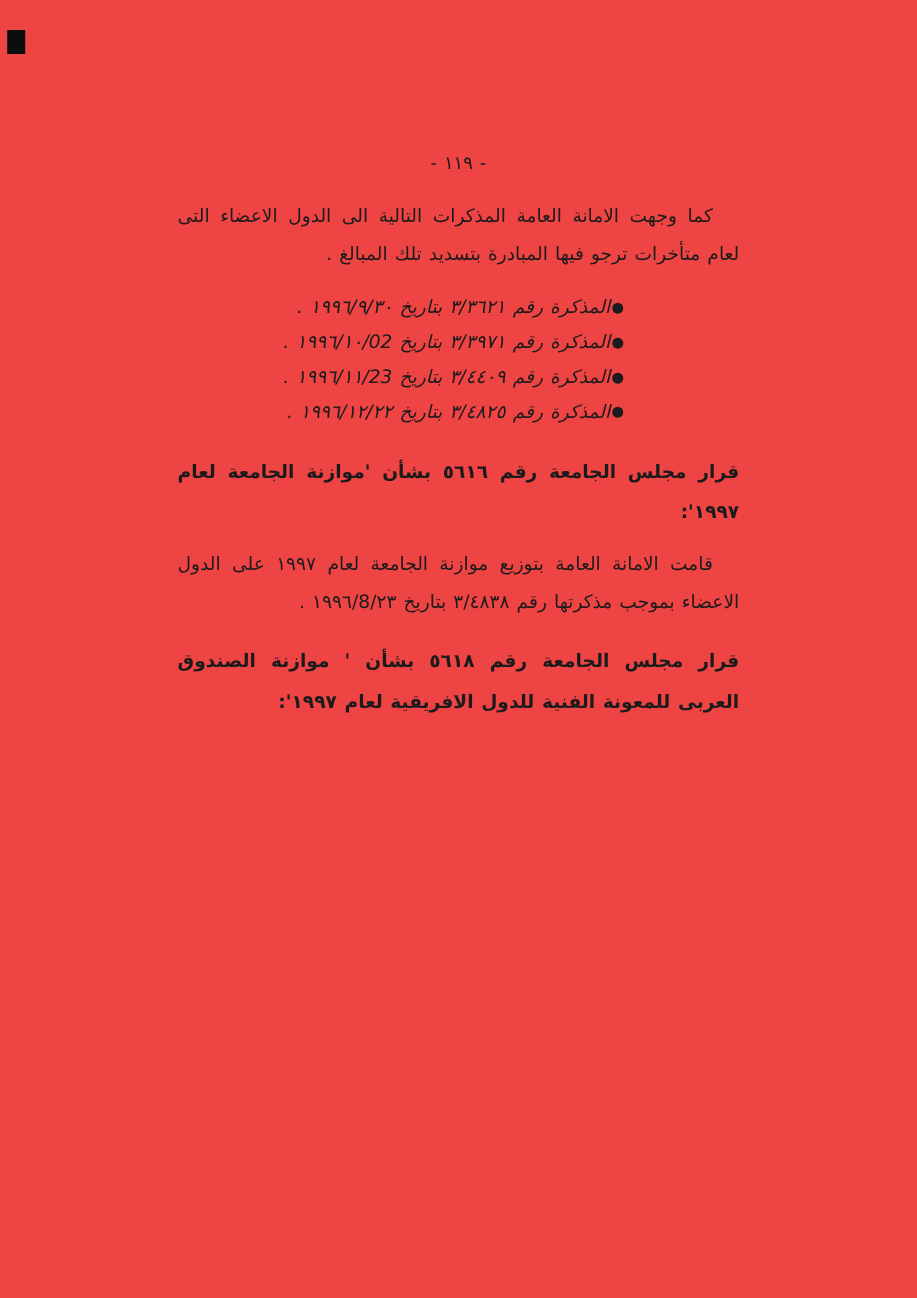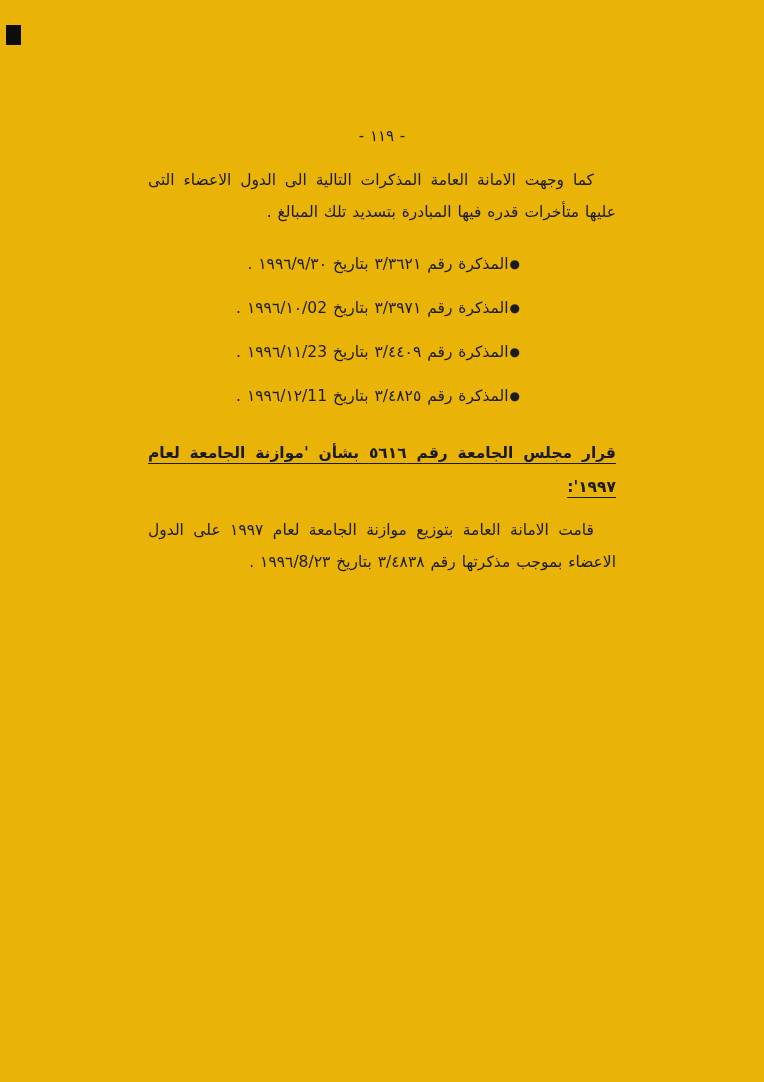--- a/index.html
+++ b/index.html
@@ -6,21 +6,21 @@
   html, body { margin: 0; padding: 0; }
   body {
     background: #ffffff;
     font-family: "DejaVu Sans", sans-serif;
   }
   .page {
     position: relative;
     width: 764px;
     height: 1082px;
     margin: 0 auto;
-    background: #eab308;
+    background: #ef4444;
     color: #1b1b1b;
     overflow: hidden;
   }
   .scan-artifact {
     position: absolute;
     left: 6px;
     top: 25px;
     width: 15px;
     height: 20px;
     background: #0d0d0d;
@@ -44,33 +44,33 @@
     text-align: justify;
     text-indent: 22px;
     line-height: 32px;
   }
   .memo-list {
     list-style: none;
     margin: 4px 96px 18px 0;
     padding: 0;
   }
   .memo-list li {
-    line-height: 44px;
+    line-height: 29px;
     white-space: nowrap;
+    font-style: italic;
   }
   .bullet {
     font-size: 12px;
     margin-left: 1px;
     vertical-align: 1px;
   }
   .heading {
     font-weight: bold;
     font-size: 15.5px;
     text-align: justify;
-    text-decoration: underline;
     text-underline-offset: 5px;
     line-height: 34px;
     margin: 12px 0 10px 0;
   }
   .heading.stretch {
     text-align-last: justify;
   }
   .section-body {
     margin: 0 0 16px 0;
   }
@@ -79,29 +79,30 @@
 <body>
 
 <div class="page">
 
   <div class="scan-artifact"></div>
 
   <div class="content">
 
     <div class="page-number">- ١١٩ -</div>
 
-    <p class="para">كما وجهت الامانة العامة المذكرات التالية الى الدول الاعضاء التى عليها متأخرات قدره فيها المبادرة بتسديد تلك المبالغ .</p>
+    <p class="para">كما وجهت الامانة العامة المذكرات التالية الى الدول الاعضاء التى لعام متأخرات ترجو فيها المبادرة بتسديد تلك المبالغ .</p>
 
     <ul class="memo-list">
       <li><span class="bullet">●</span><span>المذكرة رقم ٣/٣٦٢١ بتاريخ ١٩٩٦/٩/٣٠ .</span></li>
       <li><span class="bullet">●</span><span>المذكرة رقم ٣/٣٩٧١ بتاريخ ١٩٩٦/١٠/02 .</span></li>
       <li><span class="bullet">●</span><span>المذكرة رقم ٣/٤٤٠٩ بتاريخ ١٩٩٦/١١/23 .</span></li>
-      <li><span class="bullet">●</span><span>المذكرة رقم ٣/٤٨٢٥ بتاريخ ١٩٩٦/١٢/11 .</span></li>
+      <li><span class="bullet">●</span><span>المذكرة رقم ٣/٤٨٢٥ بتاريخ ١٩٩٦/١٢/٢٢ .</span></li>
     </ul>
 
     <h2 class="heading stretch">قرار مجلس الجامعة رقم ٥٦١٦ بشأن 'موازنة الجامعة لعام ١٩٩٧':</h2>
 
     <p class="para section-body">قامت الامانة العامة بتوزيع موازنة الجامعة لعام ١٩٩٧ على الدول الاعضاء بموجب مذكرتها رقم ٣/٤٨٣٨ بتاريخ ١٩٩٦/8/٢٣ .</p>
 
+    <h2 class="heading">قرار مجلس الجامعة رقم ٥٦١٨ بشأن ' موازنة الصندوق العربى للمعونة الفنية للدول الافريقية لعام ١٩٩٧':</h2>
 
 
   </div>
 </div>
 
 </body></html>

